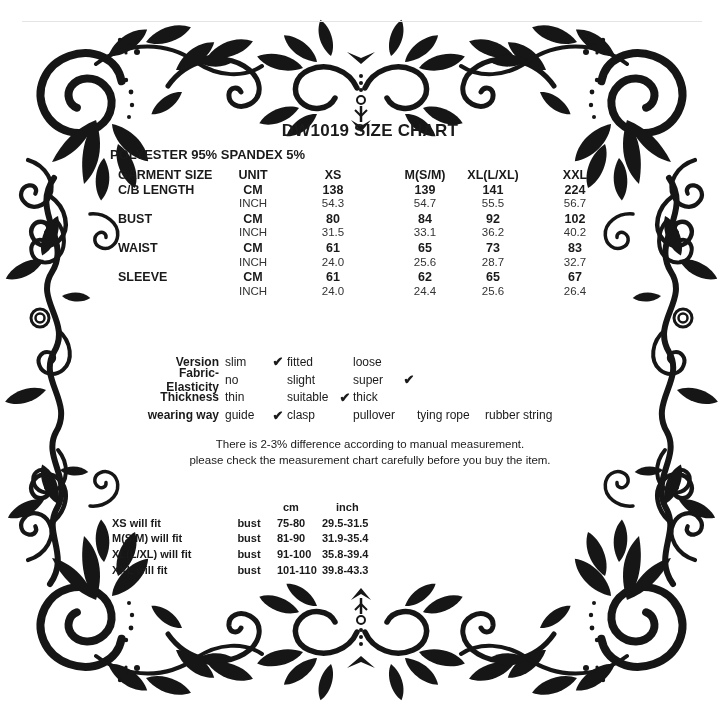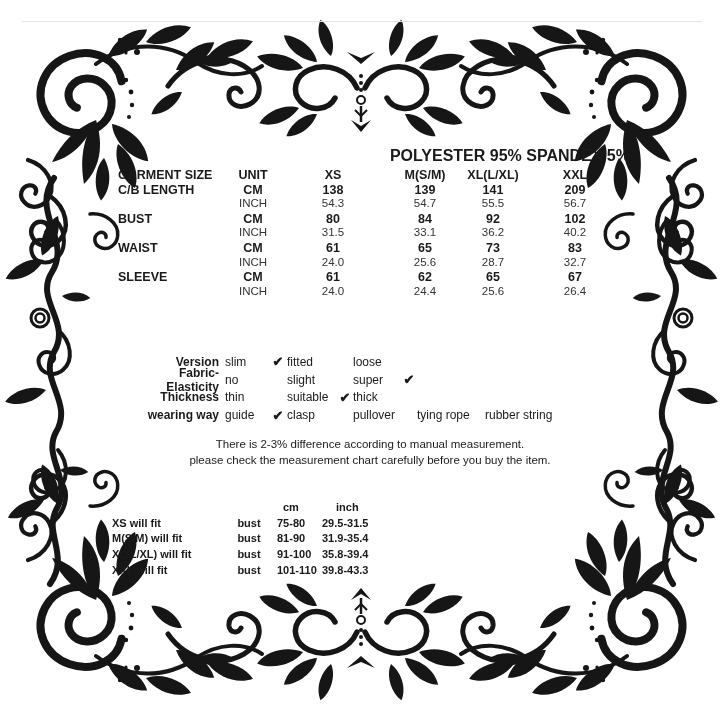--- a/index.html
+++ b/index.html
@@ -4,22 +4,22 @@
 <style>
   html,body{margin:0;padding:0;background:#fff;}
   .stage{position:relative;width:723px;height:720px;background:#fff;overflow:hidden;
          font-family:"Liberation Sans", sans-serif;color:#1a1a1a;}
   .border-svg{position:absolute;left:0;top:0;width:723px;height:720px;}
   .hairline{position:absolute;left:22px;top:21px;width:680px;height:1px;background:#e4e4e4;}
   .content{position:absolute;inset:0;}
 
   .title{position:absolute;left:110px;top:121px;width:520px;text-align:center;
          font-size:17px;font-weight:bold;letter-spacing:.2px;}
-  .subtitle{position:absolute;left:110px;top:147px;width:520px;text-align:right;
-         font-size:16px;font-weight:bold;}
+  .subtitle{position:absolute;left:110px;top:147px;width:520px;text-align:left;
+         font-size:13px;font-weight:bold;}
 
   .size-table{position:absolute;left:118px;top:168px;display:grid;
       grid-template-columns:108px 54px 106px 78px 58px 106px;grid-auto-rows:14.6px;
       font-size:12.5px;font-weight:bold;}
   .size-table .c{text-align:center;}
   .size-table .l{text-align:left;}
   .size-table .inchrow{font-weight:normal;font-size:11.5px;color:#333;}
 
   .attr-table{position:absolute;left:140px;top:353px;display:grid;
       grid-template-columns:85px 44px 18px 50px 16px 48px 16px 58px 10px 92px;
@@ -131,36 +131,37 @@
     <use href="#band"></use>
     <use href="#band" transform="translate(0,720) scale(1,-1)"></use>
     <use href="#leftVine"></use>
     <use href="#leftVine" transform="translate(723,0) scale(-1,1)"></use>
   </svg>
 
   <div class="hairline"></div>
 
   <div class="content">
 
+    <div class="title">DW1019 SIZE CHART</div>
     <div class="subtitle">POLYESTER 95% SPANDEX 5%</div>
 
     <div class="size-table">
       <div class="l">GARMENT SIZE</div>
       <div class="c">UNIT</div>
       <div class="c">XS</div>
       <div class="c">M(S/M)</div>
       <div class="c">XL(L/XL)</div>
       <div class="c">XXL</div>
 
       <div class="l">C/B LENGTH</div>
       <div class="c">CM</div>
       <div class="c">138</div>
       <div class="c">139</div>
       <div class="c">141</div>
-      <div class="c">209</div>
+      <div class="c">224</div>
 
       <div class="l inchrow"></div>
       <div class="c inchrow">INCH</div>
       <div class="c inchrow">54.3</div>
       <div class="c inchrow">54.7</div>
       <div class="c inchrow">55.5</div>
       <div class="c inchrow">56.7</div>
 
       <div class="l">BUST</div>
       <div class="c">CM</div>

